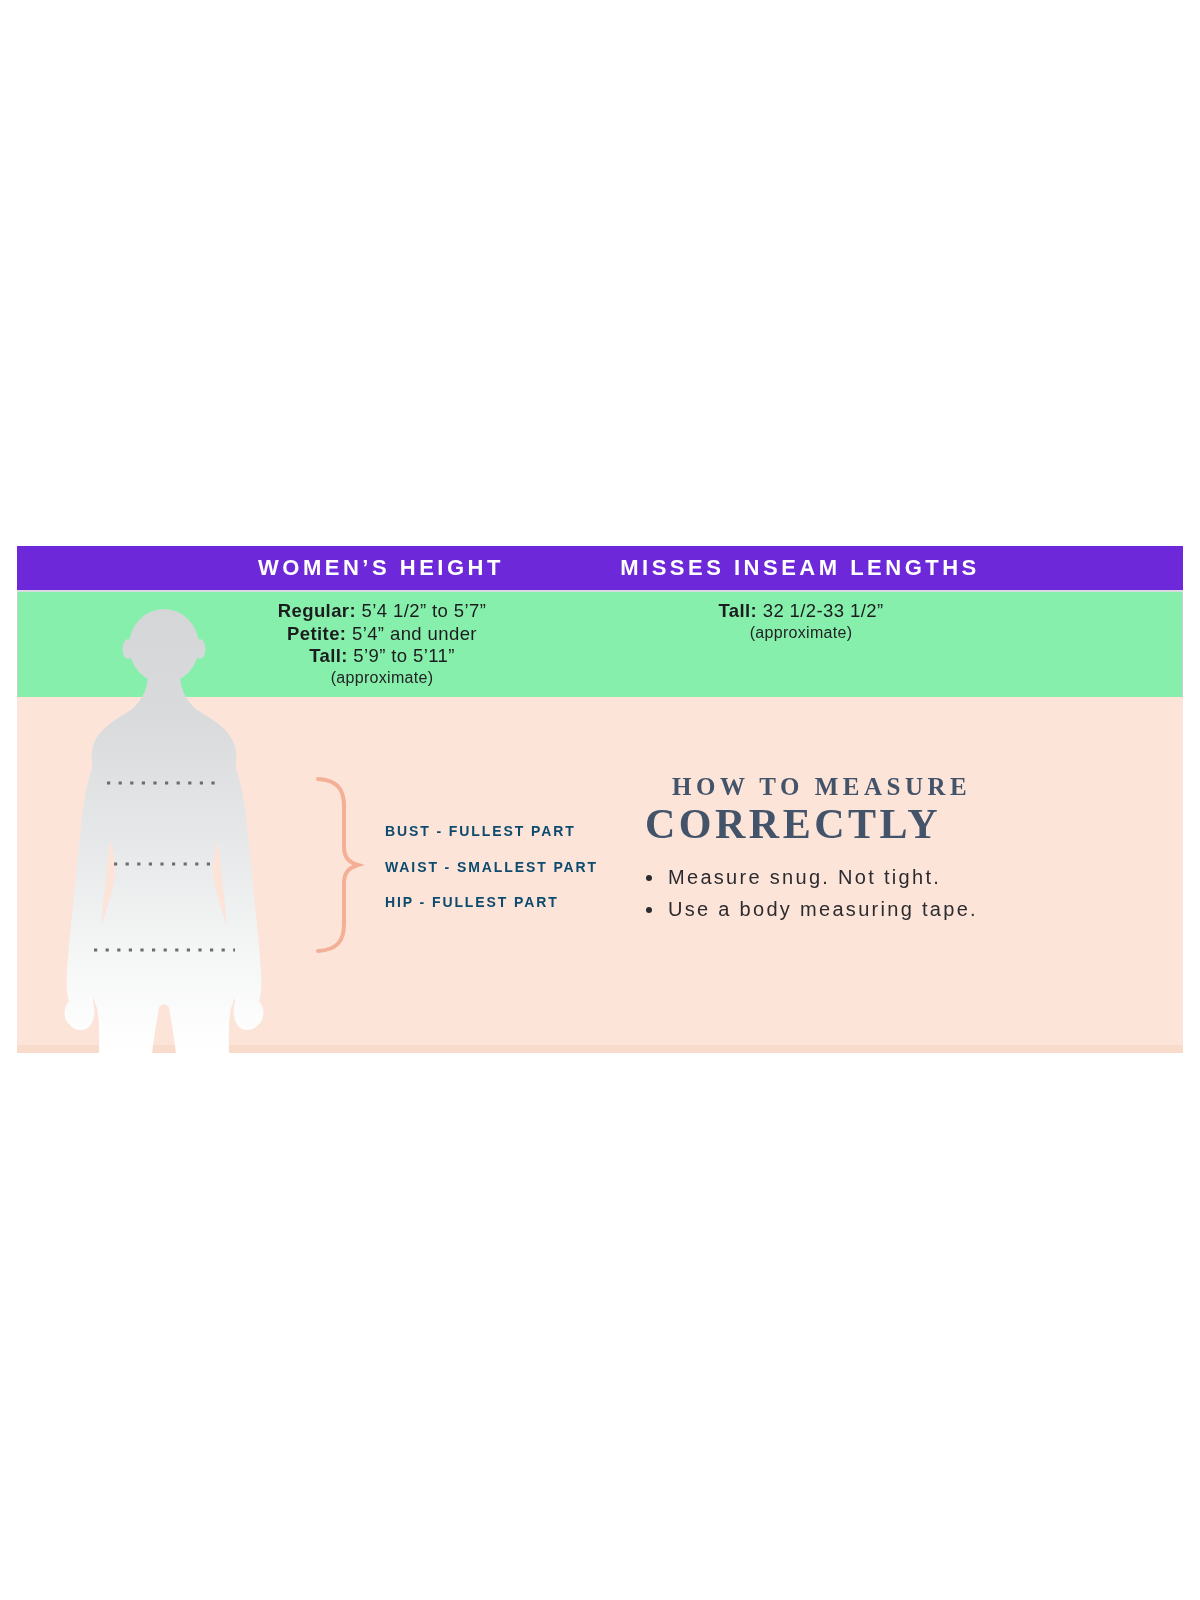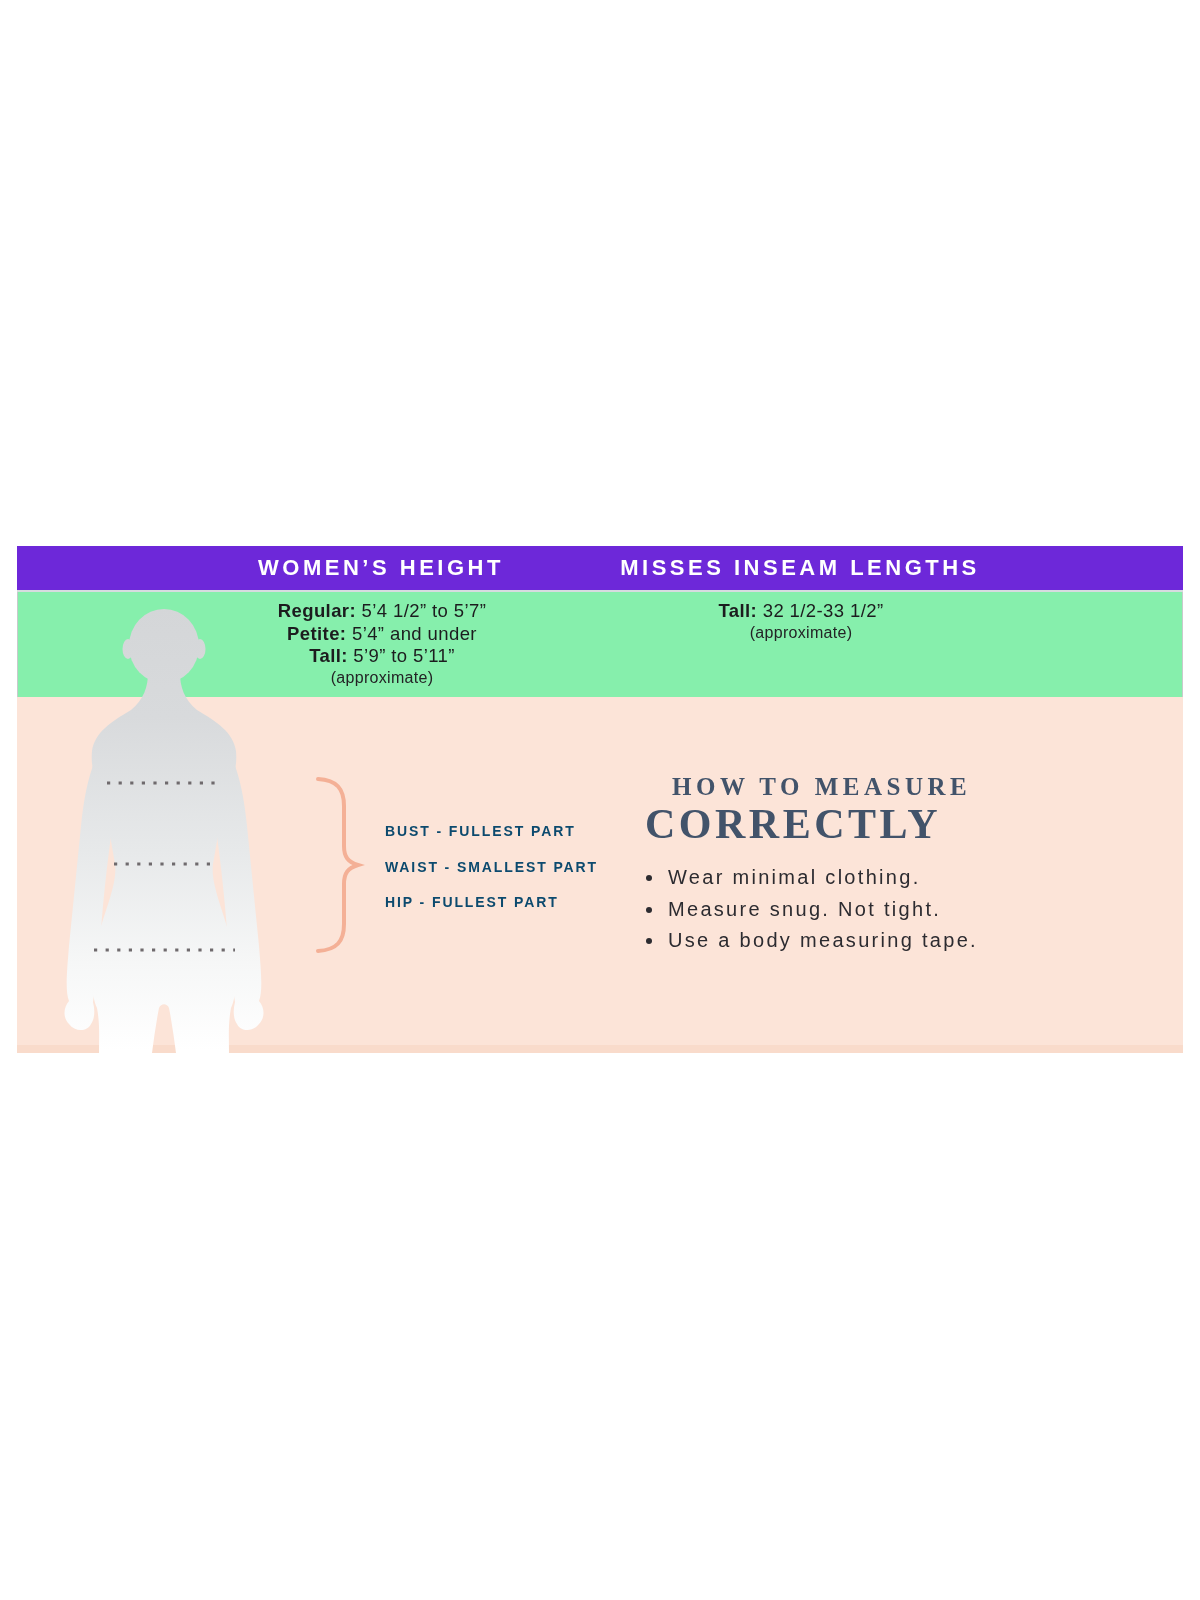--- a/index.html
+++ b/index.html
@@ -158,20 +158,19 @@
     </svg>
 
     <div class="body-label l0">BUST - FULLEST PART</div>
     <div class="body-label l1">WAIST - SMALLEST PART</div>
     <div class="body-label l2">HIP - FULLEST PART</div>
 
     <div class="howto">
       <div class="howto-h1">HOW TO MEASURE</div>
       <div class="howto-h2">CORRECTLY</div>
       <ul class="tips">
-        <li><span class="dot"></span><span>Wear minimal clothing.</span></li>
         <li><span class="dot"></span><span>Measure snug. Not tight.</span></li>
         <li><span class="dot"></span><span>Use a body measuring tape.</span></li>
       </ul>
     </div>
 
   </section>
 </div>
 
 </body></html>

